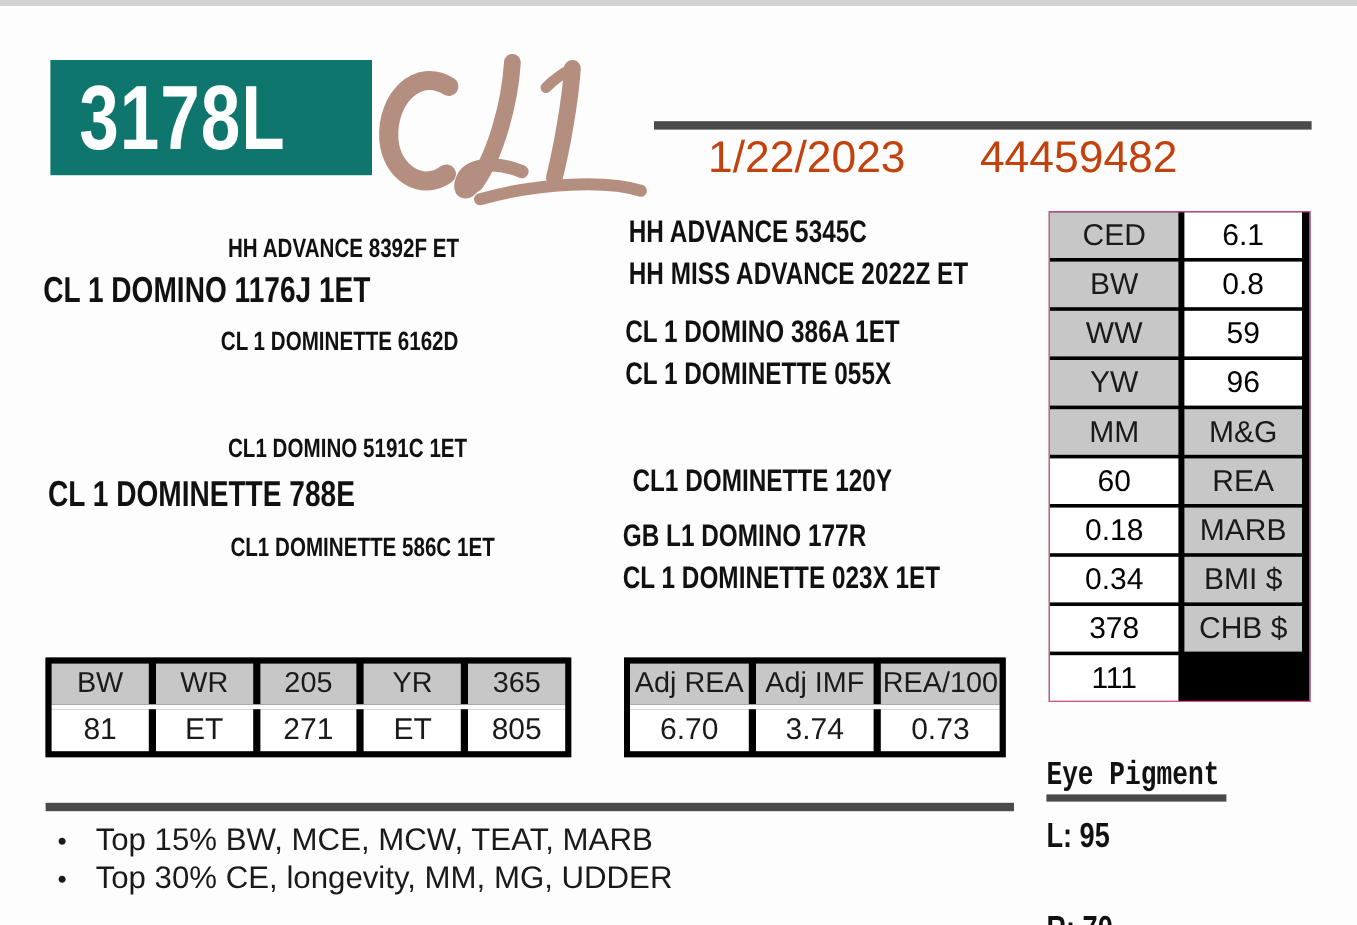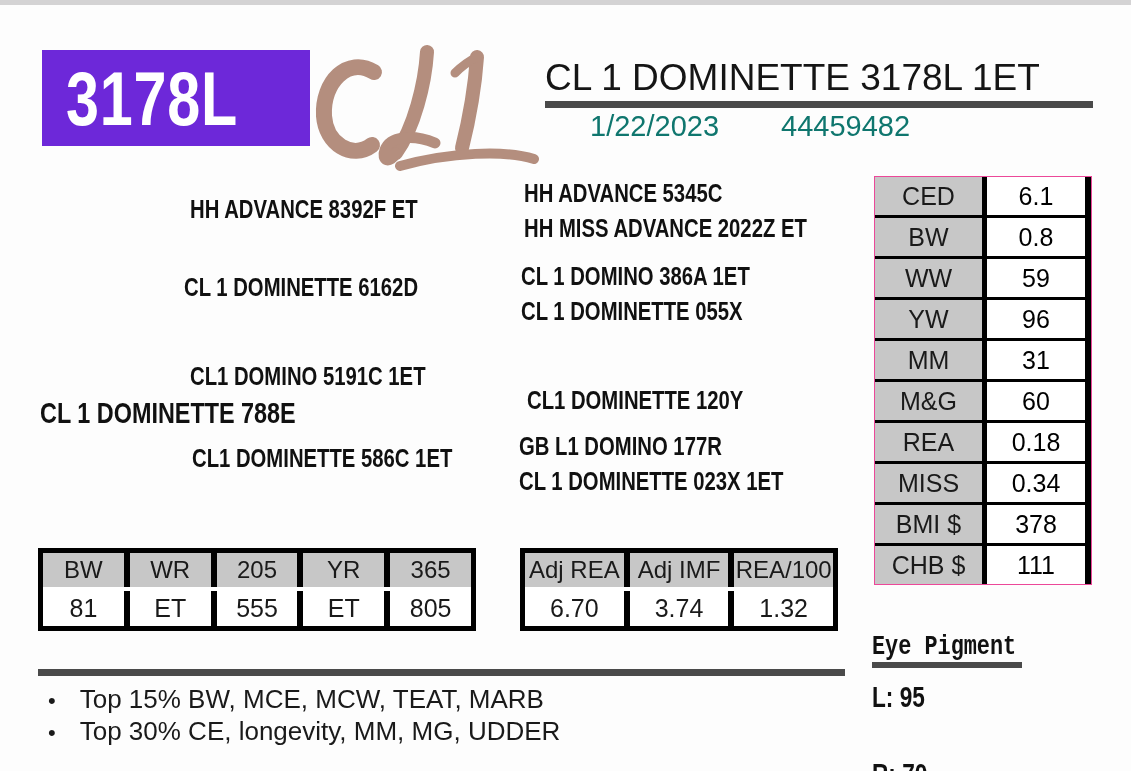--- a/index.html
+++ b/index.html
@@ -13,47 +13,47 @@
     color: #111;
   }
   .top-strip {
     position: absolute; left: 0; top: 0; width: 1131px; height: 5px;
     background: #d4d3d4;
   }
 
   
   .tag-box {
     position: absolute; left: 42px; top: 50px; width: 268px; height: 96px;
-    background: #6d28d9;
+    background: #0f766e;
     display: flex; align-items: center; justify-content: center;
   }
   .tag-box .cond {
     color: #fff; font-size: 76px; font-weight: bold; letter-spacing: 1px;
   }
   .brand-logo { position: absolute; left: 308px; top: 40px; }
 
   .animal-name {
     position: absolute; left: 545px; top: 57px; width: 548px;
     font-size: 37px; font-weight: 500; letter-spacing: 0px;
     white-space: nowrap; color: #151515;
   }
   .name-rule {
     position: absolute; left: 545px; top: 101px; width: 548px; height: 7px;
     background: #4a4a4a;
   }
   .id-row {
     position: absolute; left: 545px; top: 110px; width: 548px;
     display: flex; gap: 62px; padding-left: 45px;
-    font-size: 29px; font-weight: 500; color: #0f766e;
+    font-size: 37px; font-weight: 500; color: #c2410c;
   }
 
   
   .ped { position: absolute; white-space: nowrap; font-weight: bold; }
   .cond { display: inline-block; transform: scaleX(0.78); transform-origin: 0 50%; white-space: nowrap; }
-  .ped-sub   { font-size: 26px; }
+  .ped-sub   { font-size: 22px; }
   .ped-main  { font-size: 30px; }
   .ped-gg    { font-size: 26px; }
 
   
   .epd-table {
     position: absolute; left: 874px; top: 176px; width: 218px;
     background: #000; border: 1px solid #ec4899;
     display: grid; grid-template-columns: 107px 98px; gap: 3px 5px;
   }
   .epd-label {
@@ -118,28 +118,28 @@
         <path d="M66 32 C40 16 14 42 16 76 C18 104 44 120 64 105" stroke-width="16"></path>
         <path d="M119 12 C117 44 106 88 88 113" stroke-width="14"></path>
         <path d="M88 113 C82 124 73 121 77 110 C82 96 105 94 127 103" stroke-width="11"></path>
         <path d="M169 17 C167 46 160 84 154 108" stroke-width="14"></path>
         <path d="M169 17 C161 21 153 27 147 33" stroke-width="9"></path>
         <path d="M92 126 C142 112 198 110 226 119" stroke-width="10"></path>
       </g>
     </svg>
   </div>
 
-  <div class="animal-name">CL 1 DOMINETTE 3178L 1ET</div>
   <div class="name-rule"></div>
   <div class="id-row">
     <span>1/22/2023</span>
     <span>44459482</span>
   </div>
 
   <div class="ped ped-sub" style="left:190px; top:194px"><span class="cond">HH ADVANCE 8392F ET</span></div>
+  <div class="ped ped-main" style="left:36px;  top:226px"><span class="cond">CL 1 DOMINO 1176J 1ET</span></div>
   <div class="ped ped-sub" style="left:184px; top:272px"><span class="cond">CL 1 DOMINETTE 6162D</span></div>
 
   <div class="ped ped-sub" style="left:190px; top:361px"><span class="cond">CL1 DOMINO 5191C 1ET</span></div>
   <div class="ped ped-main" style="left:40px;  top:396px"><span class="cond">CL 1 DOMINETTE 788E</span></div>
   <div class="ped ped-sub" style="left:192px; top:443px"><span class="cond">CL1 DOMINETTE 586C 1ET</span></div>
 
   <div class="ped ped-gg" style="left:524px; top:178px"><span class="cond">HH ADVANCE 5345C</span></div>
   <div class="ped ped-gg" style="left:524px; top:213px"><span class="cond">HH MISS ADVANCE 2022Z ET</span></div>
   <div class="ped ped-gg" style="left:521px; top:261px"><span class="cond">CL 1 DOMINO 386A 1ET</span></div>
   <div class="ped ped-gg" style="left:521px; top:296px"><span class="cond">CL 1 DOMINETTE 055X</span></div>
@@ -150,60 +150,59 @@
   <div class="epd-table">
     <div class="epd-label">CED</div>
     <div class="epd-value">6.1</div>
     <div class="epd-label">BW</div>
     <div class="epd-value">0.8</div>
     <div class="epd-label">WW</div>
     <div class="epd-value">59</div>
     <div class="epd-label">YW</div>
     <div class="epd-value">96</div>
     <div class="epd-label">MM</div>
-    <div class="epd-value">31</div>
     <div class="epd-label">M&amp;G</div>
     <div class="epd-value">60</div>
     <div class="epd-label">REA</div>
     <div class="epd-value">0.18</div>
-    <div class="epd-label">MISS</div>
+    <div class="epd-label">MARB</div>
     <div class="epd-value">0.34</div>
     <div class="epd-label">BMI $</div>
     <div class="epd-value">378</div>
     <div class="epd-label">CHB $</div>
     <div class="epd-value">111</div>
   </div>
 
   <div class="data-table perf-table">
     <div class="dt-head">
       <div class="cell">BW</div>
       <div class="cell">WR</div>
       <div class="cell">205</div>
       <div class="cell">YR</div>
       <div class="cell">365</div>
     </div>
     <div class="dt-vals">
       <div class="cell">81</div>
       <div class="cell">ET</div>
-      <div class="cell">555</div>
+      <div class="cell">271</div>
       <div class="cell">ET</div>
       <div class="cell">805</div>
     </div>
   </div>
 
   <div class="data-table carc-table">
     <div class="dt-head">
       <div class="cell">Adj REA</div>
       <div class="cell">Adj IMF</div>
       <div class="cell">REA/100</div>
     </div>
     <div class="dt-vals">
       <div class="cell">6.70</div>
       <div class="cell">3.74</div>
-      <div class="cell">1.32</div>
+      <div class="cell">0.73</div>
     </div>
   </div>
 
   <div class="eye-title"><span class="cond">Eye Pigment</span></div>
   <div class="eye-rule"></div>
   <div class="eye-vals">
     <span><span class="cond">L: 95</span></span>
     <span><span class="cond">R: 70</span></span>
   </div>
 

